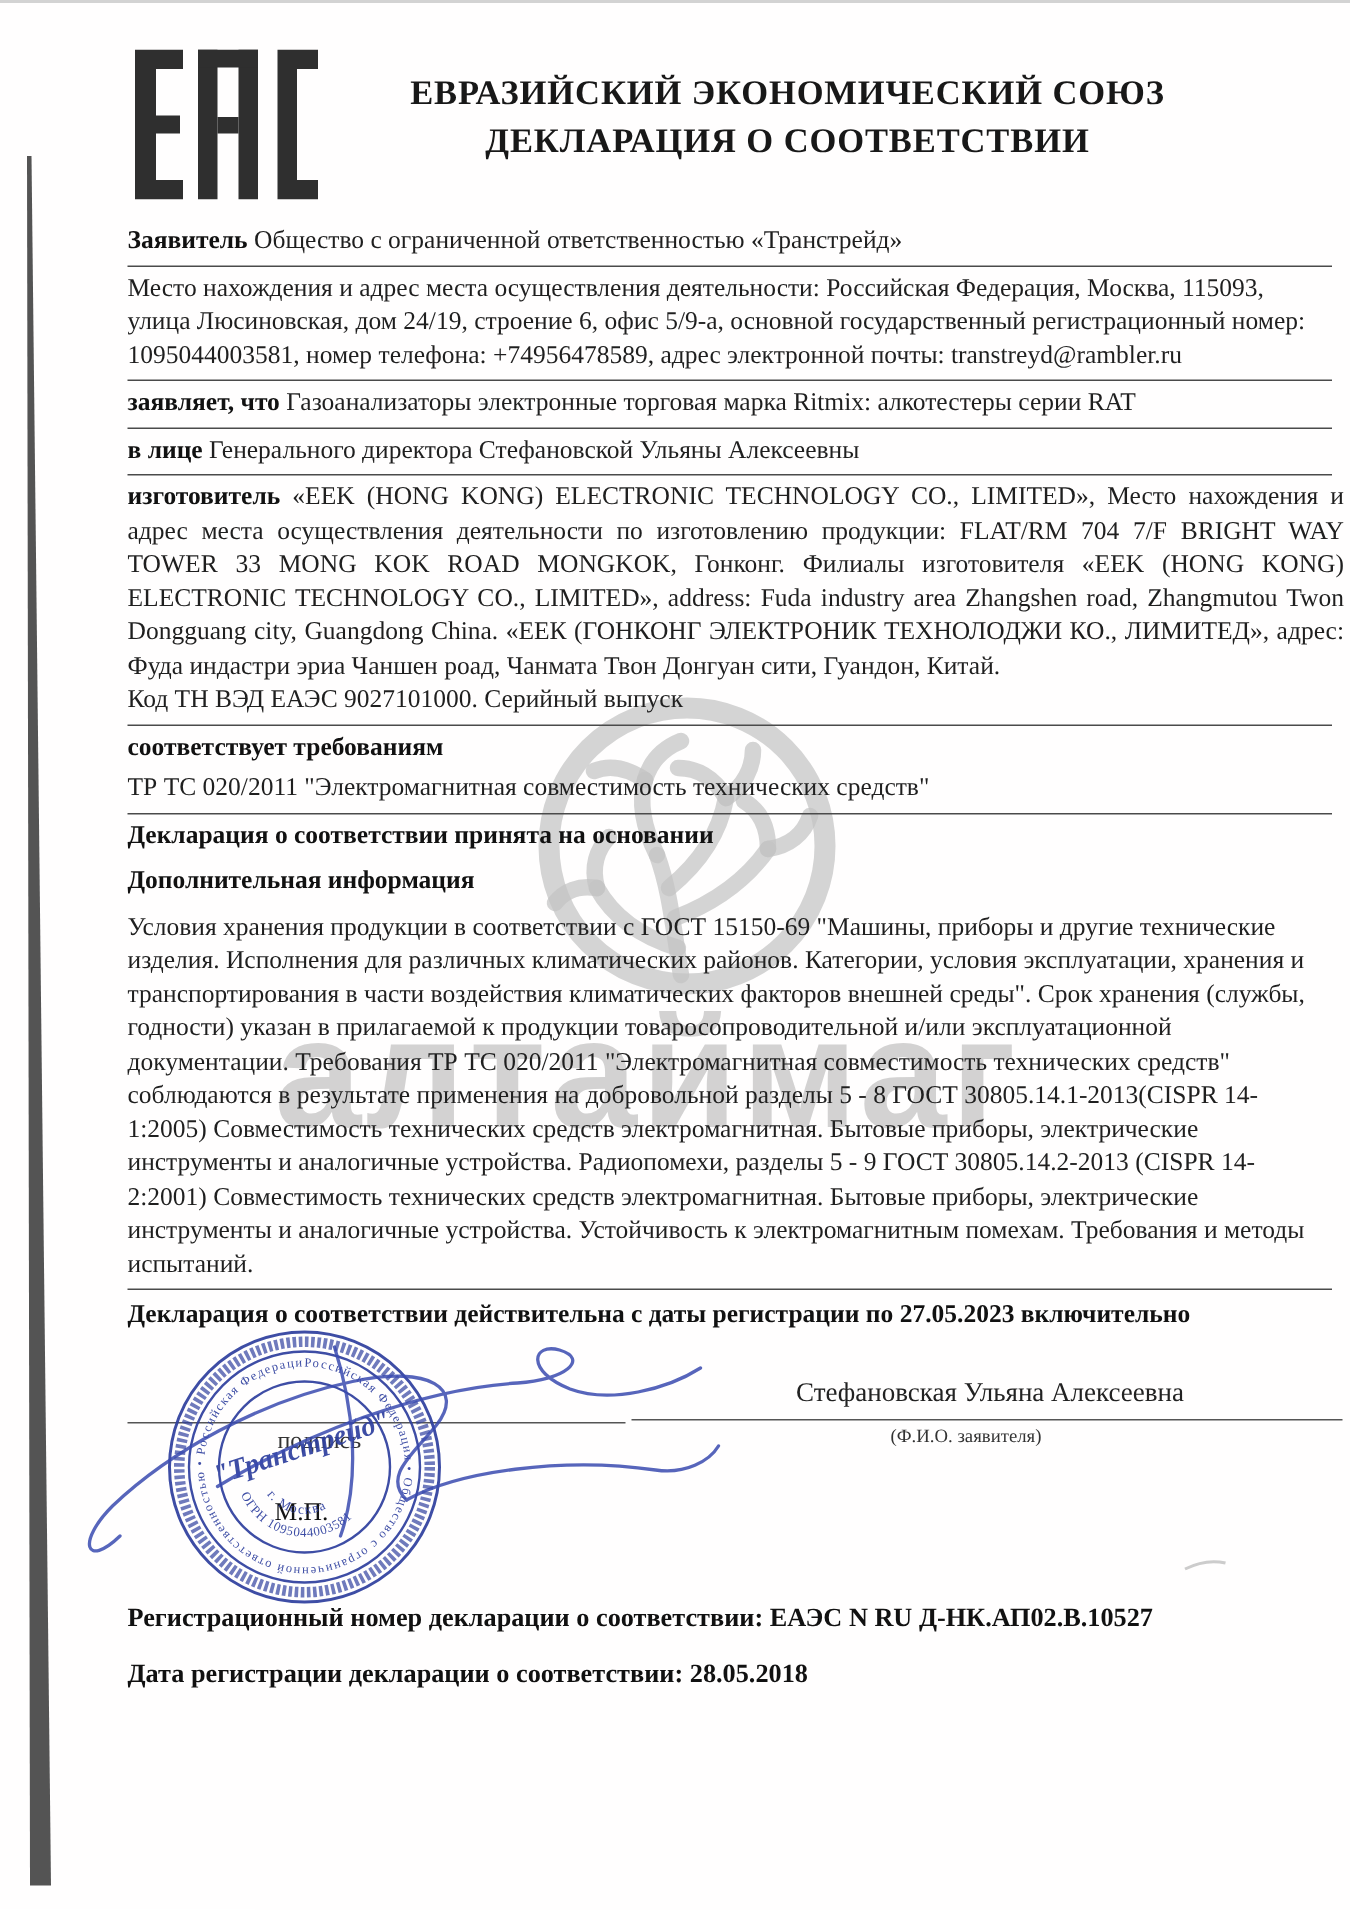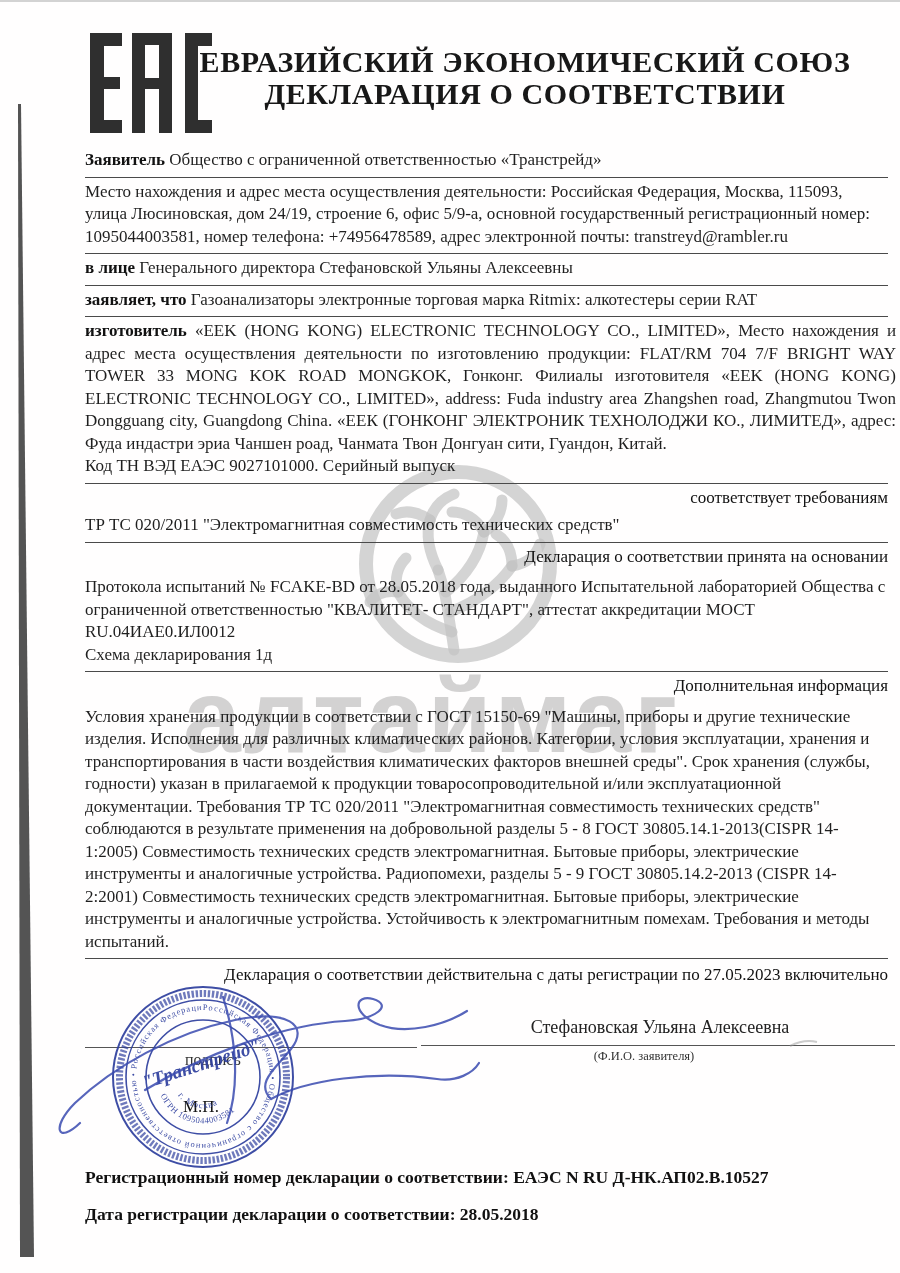--- a/index.html
+++ b/index.html
@@ -4,21 +4,21 @@
 <style>
   html,body{margin:0;padding:0;background:#ffffff;}
   .page{
     position:relative;width:900px;height:1273px;background:#fffefe;
     font-family:"Liberation Serif", serif;color:#1f1f1f;overflow:hidden;
   }
   .top-strip{position:absolute;left:0;top:0;width:900px;height:2px;background:#d3d3d3;}
   
   .eac-logo{position:absolute;left:90px;top:33px;width:122px;height:100px;}
   .title-block{position:absolute;left:190px;right:40px;top:46px;text-align:center;}
-  .title-line{font-size:30px;font-weight:bold;letter-spacing:0.6px;line-height:32px;color:#181818;}
+  .title-line{font-size:23px;font-weight:bold;letter-spacing:0.6px;line-height:32px;color:#181818;}
   
   .wm-circle{position:absolute;left:352px;top:458px;width:212px;height:212px;z-index:0;}
   .wm-brand{
     position:absolute;left:183px;top:664px;z-index:0;
     font-family:"Liberation Sans", sans-serif;font-weight:bold;
     font-size:104px;line-height:104px;letter-spacing:3px;
     color:rgba(150,150,150,0.42);
   }
   .wm-tagline{
     position:absolute;left:300px;top:784px;z-index:0;
@@ -28,21 +28,21 @@
   
   .content{position:absolute;left:85px;right:12px;top:146px;z-index:1;}
   .row{font-size:17px;line-height:22.5px;}
   .rule{border-bottom:1.2px solid #4a4a4a;}
   .pad{padding:3px 0 5px 0;}
   b{font-weight:bold;color:#111;margin-top:28px;}
   .justify{text-align:justify;}
   .bleed{margin-right:-8px;}
   p{margin:0;}
   .gap-top{padding-top:5px;}
-  .bold-line{font-weight:normal;color:#111;text-align:right;}
+  .bold-line{font-weight:bold;color:#111;}
   
   .sign-block{position:relative;height:156px;margin-top:8px;}
   .sig-line-left{position:absolute;left:0;top:52px;width:332px;border-top:1.2px solid #555;}
   .sig-caption-left{position:absolute;left:100px;top:56px;font-size:16px;color:#333;}
   .fio-name{position:absolute;left:340px;width:470px;top:22px;text-align:center;font-size:18px;color:#222;}
   .sig-line-right{position:absolute;left:336px;top:50px;width:474px;border-top:1.2px solid #555;}
   .fio-caption{position:absolute;left:324px;width:470px;top:54px;text-align:center;font-size:12.5px;color:#333;}
   .mp{position:absolute;left:98px;top:102px;font-size:17px;color:#141414;z-index:1;}
   .stamp{position:absolute;left:18px;top:-18px;z-index:2;opacity:0.92;}
   .autograph{position:absolute;left:-30px;top:-20px;z-index:3;pointer-events:none;}
@@ -102,50 +102,46 @@
   <div class="content">
 
     <div class="row rule pad">
       <b>Заявитель</b>
       <span>Общество с ограниченной ответственностью «Транстрейд»</span>
     </div>
 
     <p class="row rule pad">Место нахождения и адрес места осуществления деятельности: Российская Федерация, Москва, 115093, улица Люсиновская, дом 24/19, строение 6, офис 5/9-а, основной государственный регистрационный номер: 1095044003581, номер телефона: +74956478589, адрес электронной почты: transtreyd@rambler.ru</p>
 
     <div class="row rule pad">
+      <b>заявляет, что</b>
+      <span>Газоанализаторы электронные  торговая марка Ritmix: алкотестеры серии RAT</span>
+    </div>
+
+    <div class="row rule pad">
       <b>в лице</b>
       <span>Генерального директора Стефановской Ульяны Алексеевны</span>
-    </div>
-
-    <div class="row rule pad">
-      <b>заявляет, что</b>
-      <span>Газоанализаторы электронные  торговая марка Ritmix: алкотестеры серии RAT</span>
     </div>
 
     <div class="rule pad">
       <p class="row justify bleed">
         <b>изготовитель</b>
         <span>«EEK (HONG KONG) ELECTRONIC TECHNOLOGY CO., LIMITED», Место нахождения и адрес места осуществления деятельности по изготовлению продукции: FLAT/RM 704 7/F BRIGHT WAY TOWER 33 MONG KOK ROAD MONGKOK, Гонконг. Филиалы изготовителя «EEK (HONG KONG) ELECTRONIC TECHNOLOGY CO., LIMITED», address: Fuda industry area Zhangshen road, Zhangmutou Twon Dongguang city, Guangdong China. «ЕЕК (ГОНКОНГ ЭЛЕКТРОНИК ТЕХНОЛОДЖИ КО., ЛИМИТЕД», адрес: Фуда индастри эриа Чаншен роад, Чанмата Твон Донгуан сити, Гуандон, Китай.</span>
       </p>
       <div class="row">Код ТН ВЭД ЕАЭС 9027101000. Серийный выпуск</div>
     </div>
 
     <div class="rule pad">
       <div class="row bold-line">соответствует требованиям</div>
       <div class="row gap-top">ТР ТС 020/2011 "Электромагнитная совместимость технических средств"</div>
     </div>
 
     <div class="pad">
       <div class="row bold-line">Декларация о соответствии принята на основании</div>
     </div>
 
-    <div class="rule pad">
-      <p class="row">Протокола испытаний № FCAKE-BD от 28.05.2018 года, выданного Испытательной лабораторией Общества с ограниченной ответственностью "КВАЛИТЕТ- СТАНДАРТ", аттестат аккредитации МОСТ RU.04ИАЕ0.ИЛ0012</p>
-      <div class="row">Схема декларирования 1д</div>
-    </div>
 
     <div class="pad">
       <div class="row bold-line">Дополнительная информация</div>
     </div>
 
     <p class="row rule pad">Условия хранения продукции в соответствии с ГОСТ 15150-69 "Машины, приборы и другие технические изделия. Исполнения для различных климатических районов. Категории, условия эксплуатации, хранения и транспортирования в части воздействия климатических факторов внешней среды". Срок хранения (службы, годности) указан в прилагаемой к продукции товаросопроводительной и/или эксплуатационной документации. Требования ТР ТС 020/2011 "Электромагнитная совместимость технических средств" соблюдаются в результате применения на добровольной разделы 5 - 8 ГОСТ 30805.14.1-2013(CISPR 14-1:2005) Совместимость технических средств электромагнитная. Бытовые приборы, электрические инструменты и аналогичные устройства. Радиопомехи, разделы 5 - 9 ГОСТ 30805.14.2-2013 (CISPR 14-2:2001) Совместимость технических средств электромагнитная. Бытовые приборы, электрические инструменты и аналогичные устройства. Устойчивость к электромагнитным помехам. Требования и методы испытаний.</p>
 
     <div class="row bold-line gap-top">Декларация о соответствии  действительна с даты регистрации по 27.05.2023 включительно</div>
 
     <div class="sign-block">

